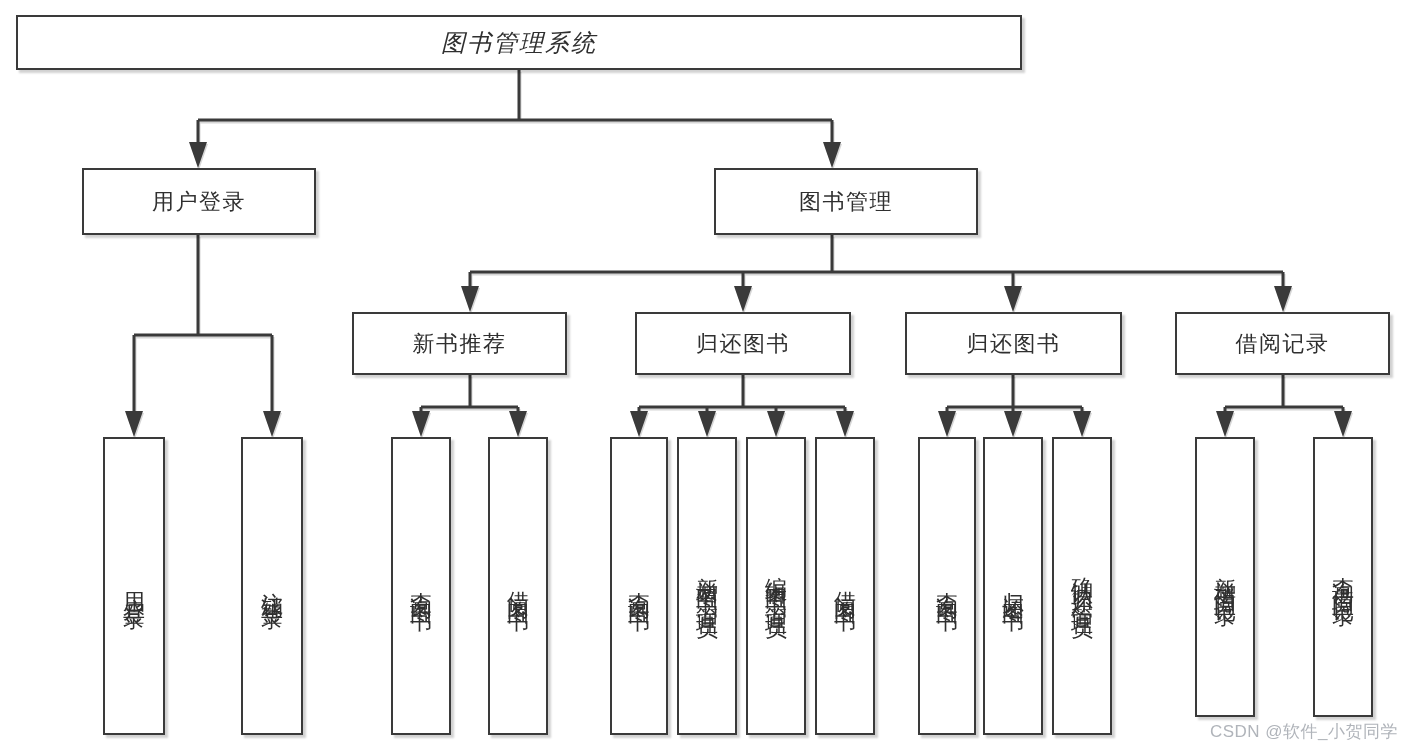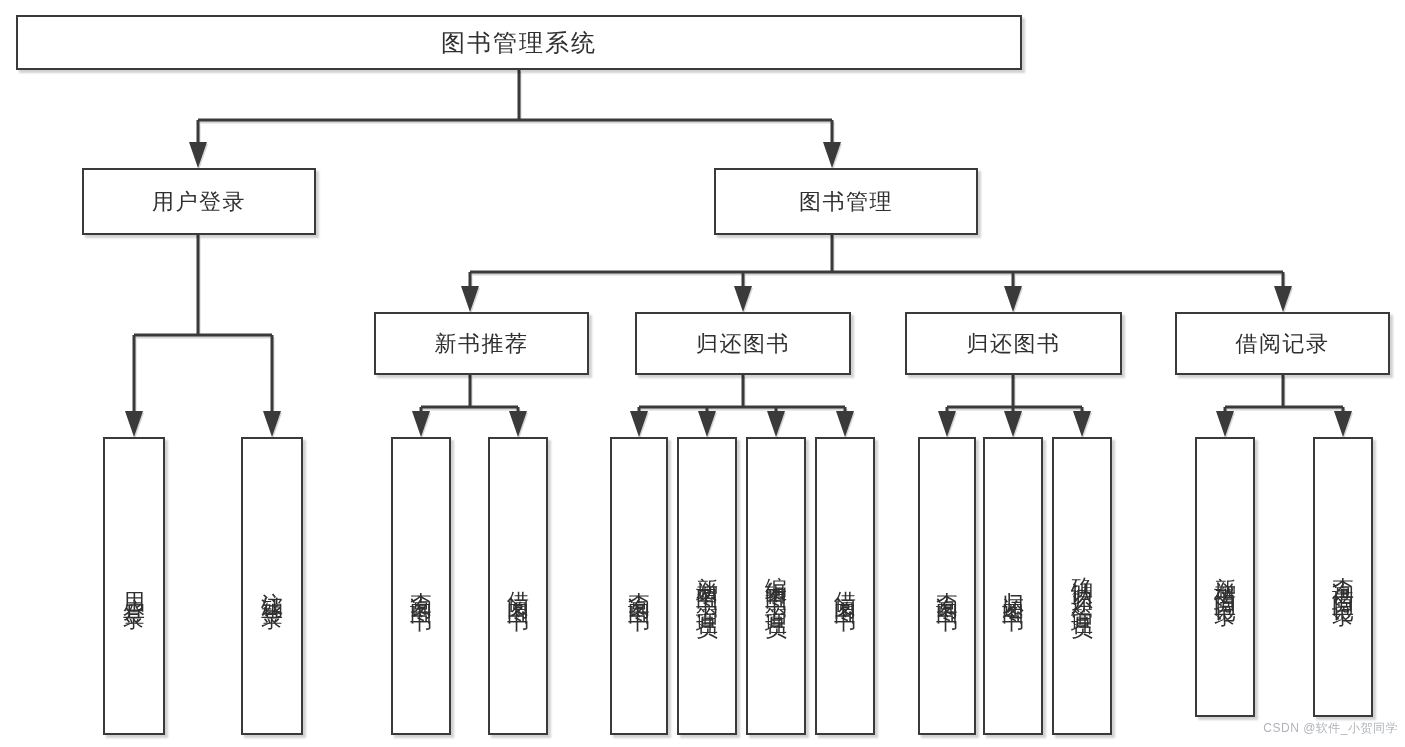--- a/index.html
+++ b/index.html
@@ -18,30 +18,30 @@
   .arrow{fill:var(--line,#3a3a3a);stroke:none;}
   .node{
     position:absolute;box-sizing:border-box;
     background:var(--box-bg,#fff);
     border:2.5px solid var(--box-border,#3a3a3a);
     box-shadow:2.5px 3px 2px rgba(0,0,0,.18);
     display:flex;align-items:center;justify-content:center;
     color:var(--label-text,#2f2f2f);
   }
   .h-label{font-size:22px;letter-spacing:1.5px;}
-  .lvl1 .h-label{font-size:24px;letter-spacing:2px;}
+  .lvl1 .h-label{font-size:24px;letter-spacing:2px;font-style:italic;}
   .leaf span{
     writing-mode:vertical-rl;
     text-orientation:mixed;
     font-size:22px;letter-spacing:6px;line-height:1.1;
   }
   .watermark{
     position:absolute;right:7px;top:720px;
     color:var(--watermark-text,#b0b4ba);
-    font-size:12px;letter-spacing:0.5px;
+    font-size:17px;letter-spacing:0.5px;
   }
 </style>
 </head>
 <body>
 
 <div class="canvas">
 
   <svg class="connectors" viewBox="0 0 1405 747" xmlns="http://www.w3.org/2000/svg">
     <g>
       <path class="conn" d="M519 70 V120 M198 120 H832 M198 120 V144 M832 120 V144"></path>
@@ -89,21 +89,21 @@
     <span class="h-label">图书管理系统</span>
   </div>
 
   <div class="node" style="left:82px;top:168px;width:234px;height:67px">
     <span class="h-label">用户登录</span>
   </div>
   <div class="node" style="left:714px;top:168px;width:264px;height:67px">
     <span class="h-label">图书管理</span>
   </div>
 
-  <div class="node" style="left:374px;top:312px;width:215px;height:63px">
+  <div class="node" style="left:352px;top:312px;width:215px;height:63px">
     <span class="h-label">新书推荐</span>
   </div>
   <div class="node" style="left:635px;top:312px;width:216px;height:63px">
     <span class="h-label">归还图书</span>
   </div>
   <div class="node" style="left:905px;top:312px;width:217px;height:63px">
     <span class="h-label">归还图书</span>
   </div>
   <div class="node" style="left:1175px;top:312px;width:215px;height:63px">
     <span class="h-label">借阅记录</span>

